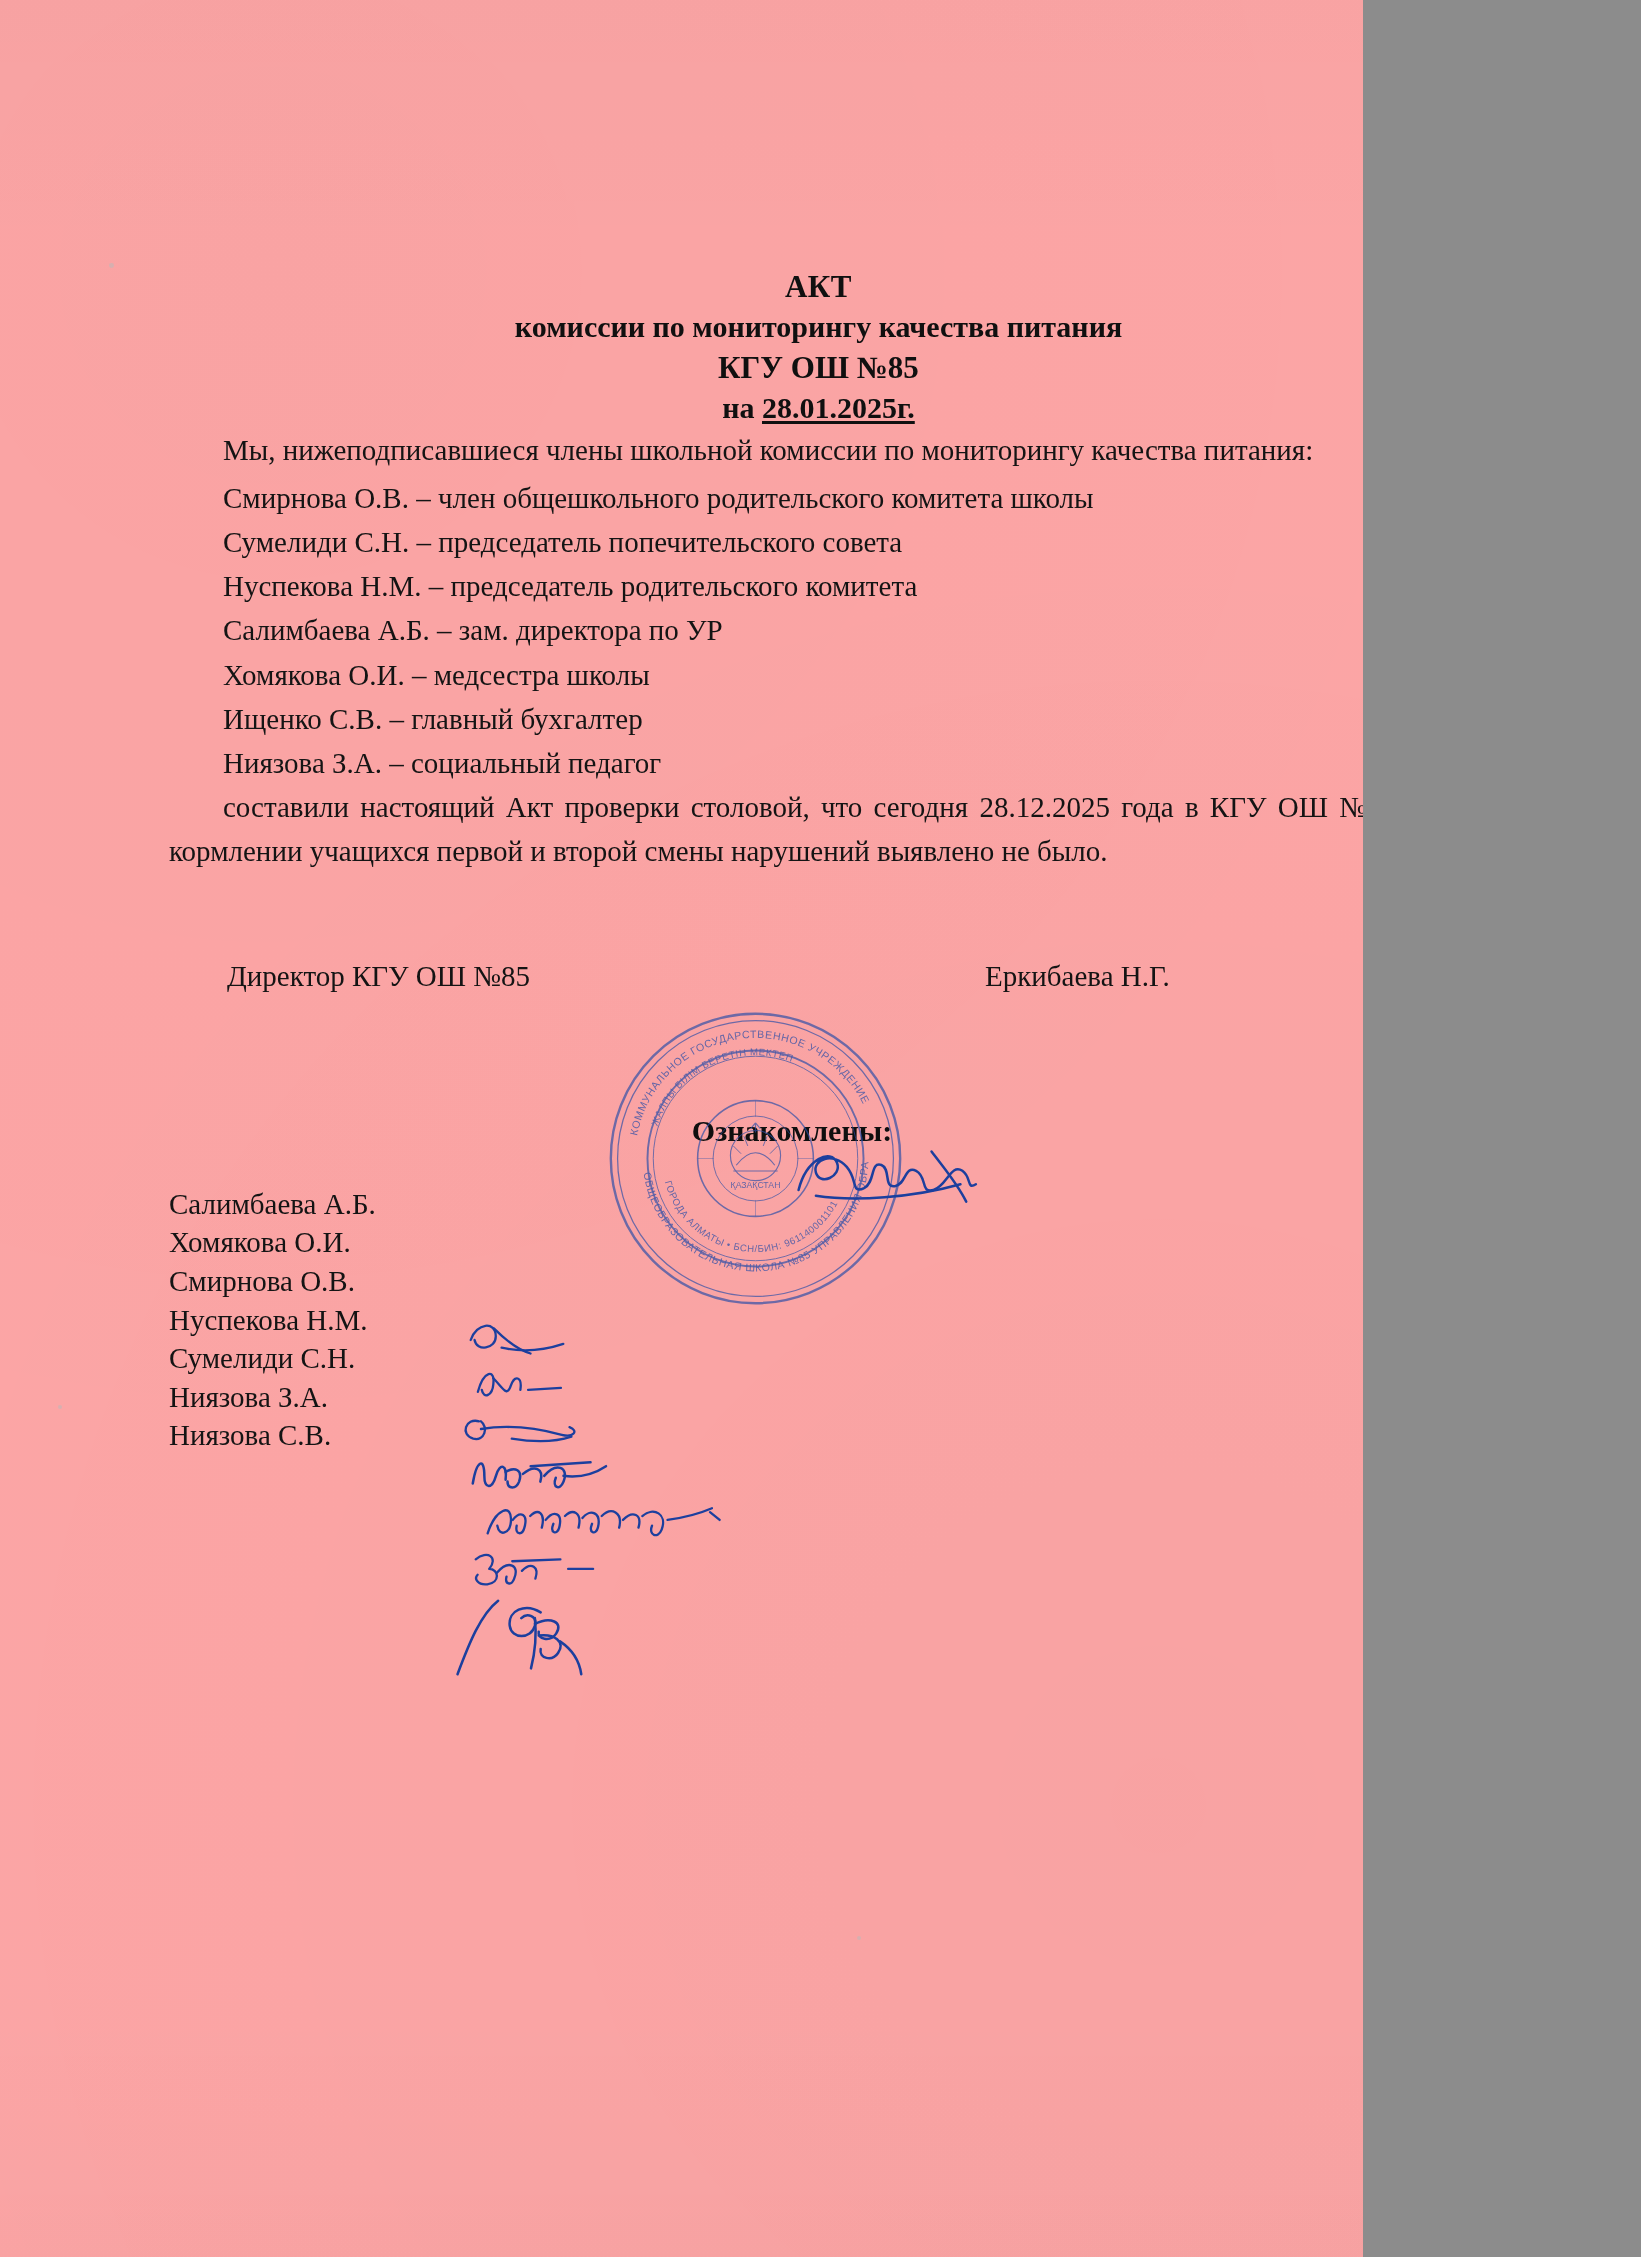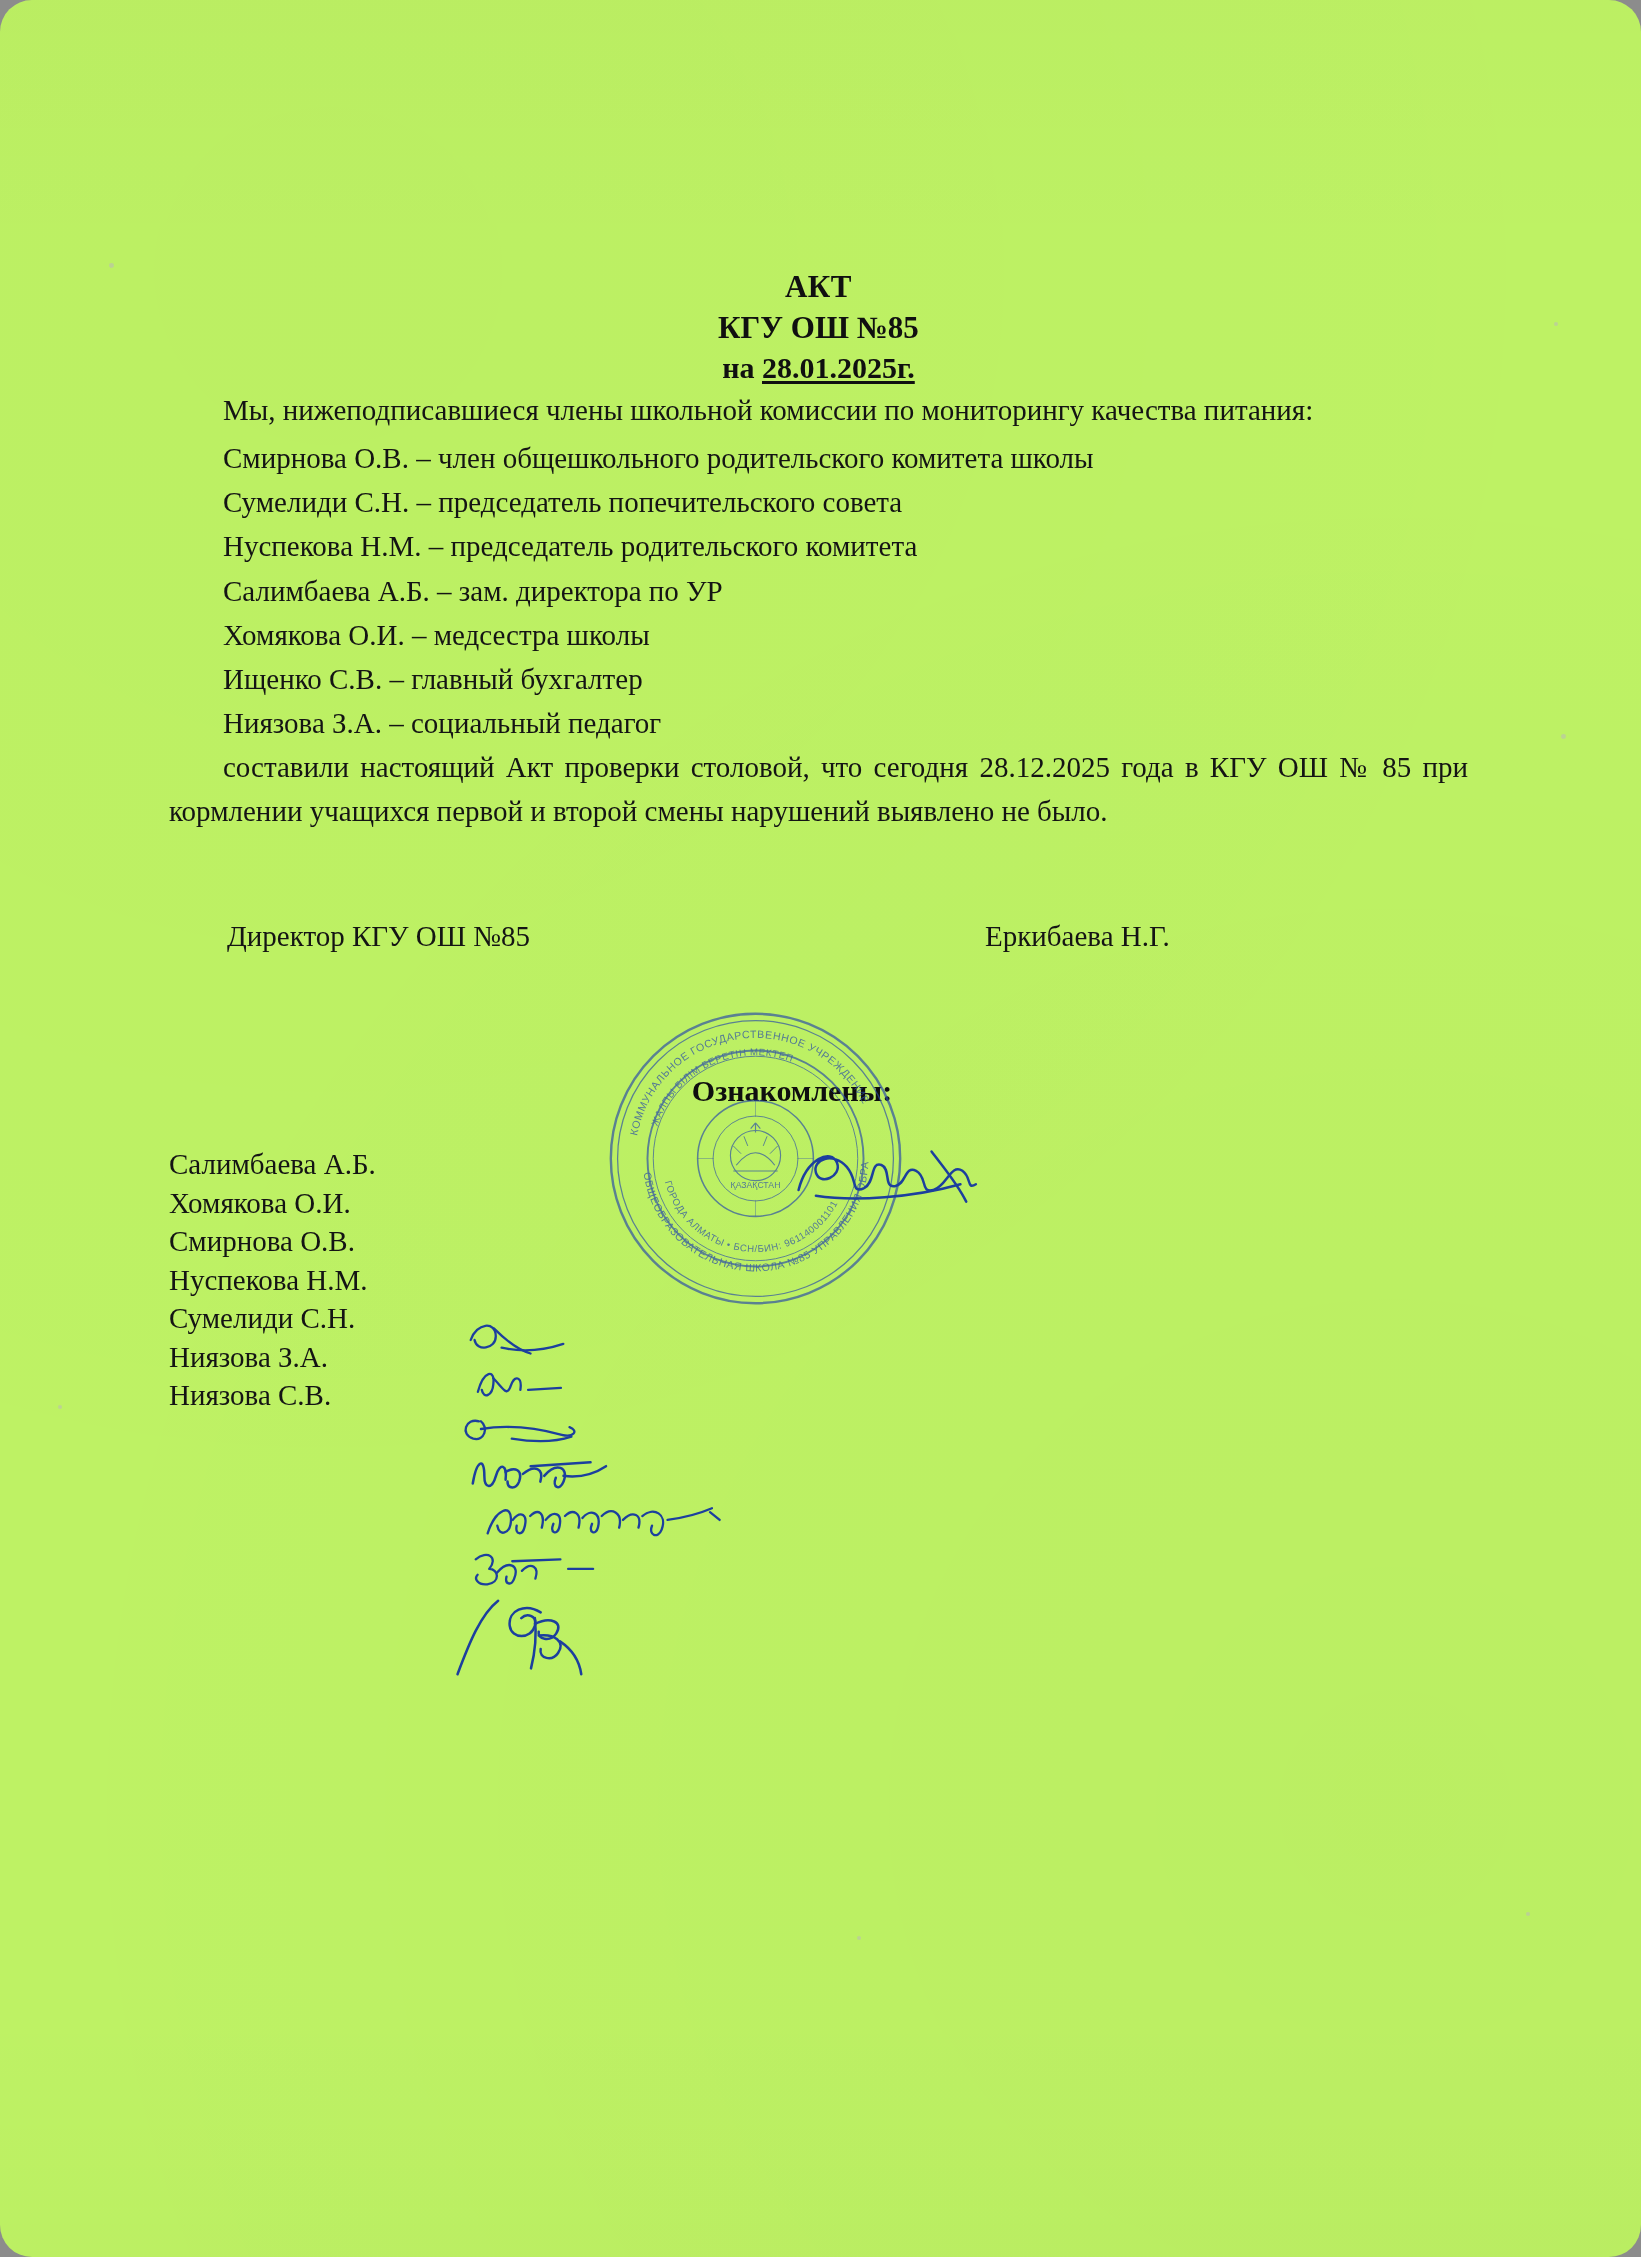--- a/index.html
+++ b/index.html
@@ -5,26 +5,25 @@
   html, body {
     margin: 0;
     padding: 0;
     background: #8c8c8c;
   }
   body {
     font-family: "Liberation Serif", serif;
   }
   .page {
     position: relative;
-    width: 1641px;
+    width: 1363px;
     height: 2257px;
-    background: #bef264;
+    background: #fca5a5;
     overflow: hidden;
     box-sizing: border-box;
-    border-radius: 32px;
   }
   
   .paper-tint {
     position: absolute;
     inset: 0;
     background:
       radial-gradient(circle at 20% 12%, rgba(0,0,0,0.012), rgba(0,0,0,0) 60%),
       radial-gradient(circle at 85% 80%, rgba(0,0,0,0.015), rgba(0,0,0,0) 65%),
       linear-gradient(180deg, rgba(0,0,0,0.010) 0%, rgba(0,0,0,0.0) 12%, rgba(0,0,0,0.0) 88%, rgba(0,0,0,0.012) 100%);
     pointer-events: none;
@@ -146,20 +145,21 @@
   <div class="speck" style="left:1554px;top:322px;width:3.9px;height:3.9px;"></div>
   <div class="speck" style="left:1561px;top:734px;width:4.8px;height:4.8px;"></div>
   <div class="speck" style="left:58px;top:1405px;width:3.9px;height:3.9px;"></div>
   <div class="speck" style="left:857px;top:1936px;width:3.9px;height:3.9px;"></div>
   <div class="speck" style="left:1526px;top:1912px;width:3.9px;height:3.9px;"></div>
 
   <div class="content">
 
     <div class="title-block">
       <div class="line1">АКТ</div>
+      <div class="line2">комиссии по мониторингу качества питания</div>
       <div class="line3">КГУ ОШ №85</div>
       <div class="line4">
         <span>на </span><span class="u">28.01.2025г.</span>
       </div>
     </div>
 
     <div class="body-text">
       <div class="para">Мы, нижеподписавшиеся члены школьной комиссии по мониторингу качества питания:</div>
 
       <div class="members">

